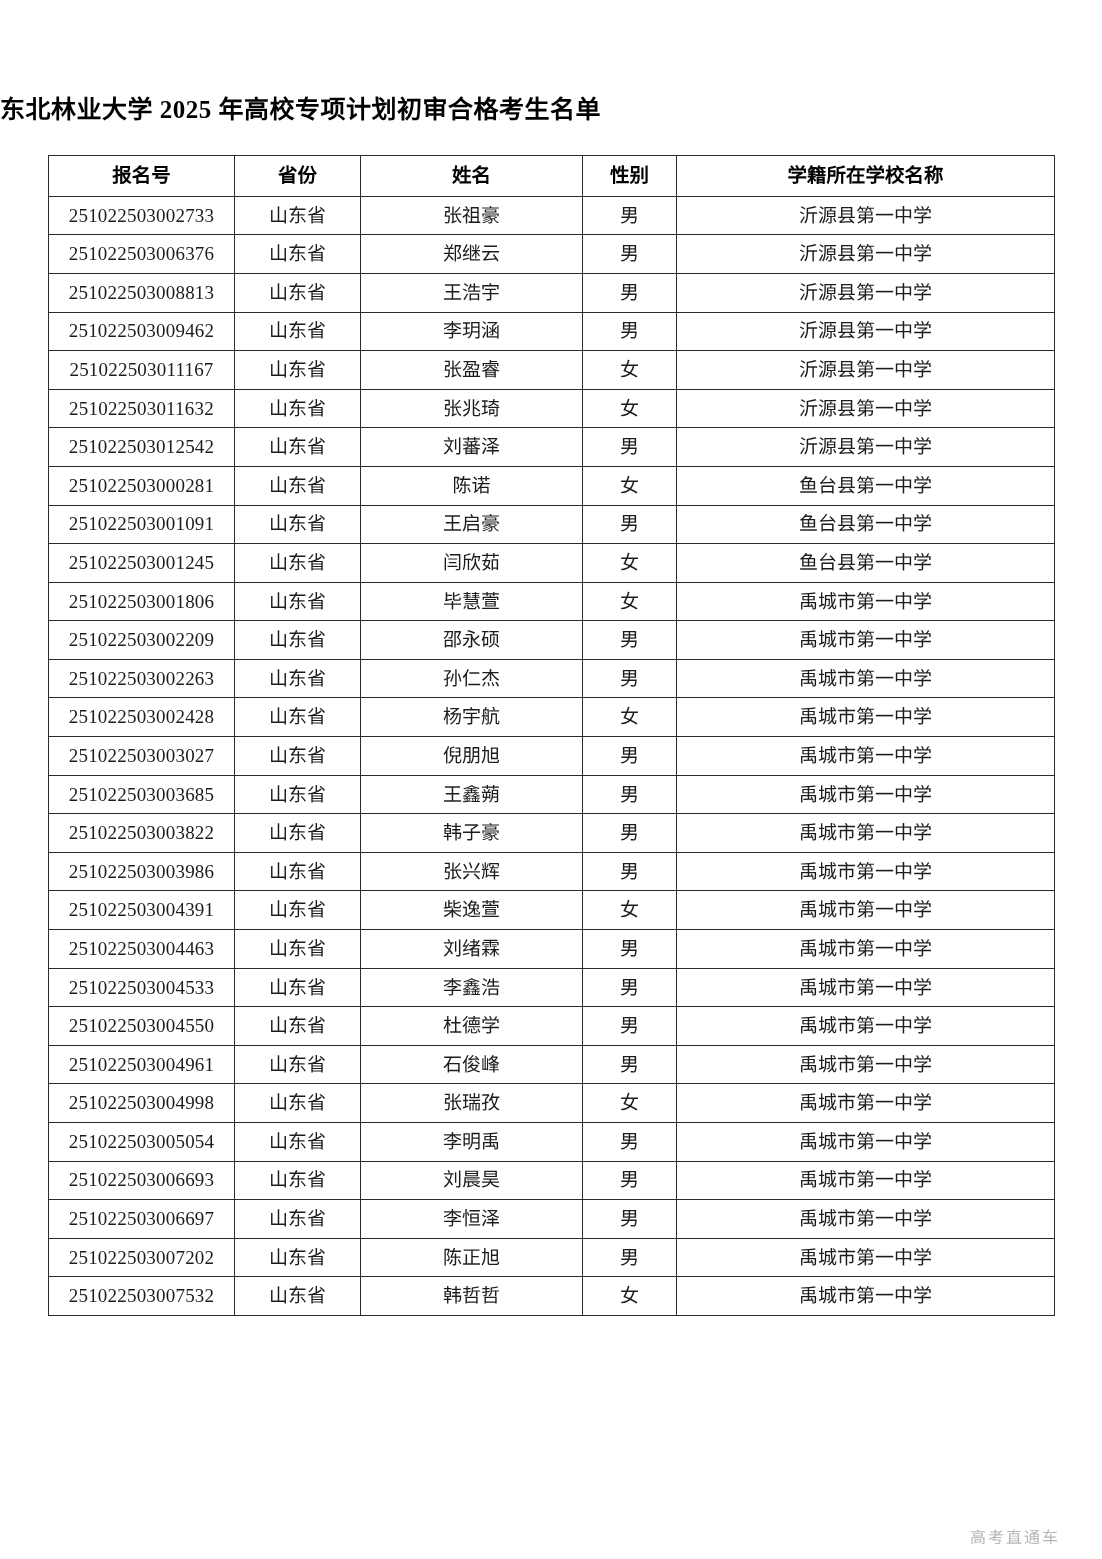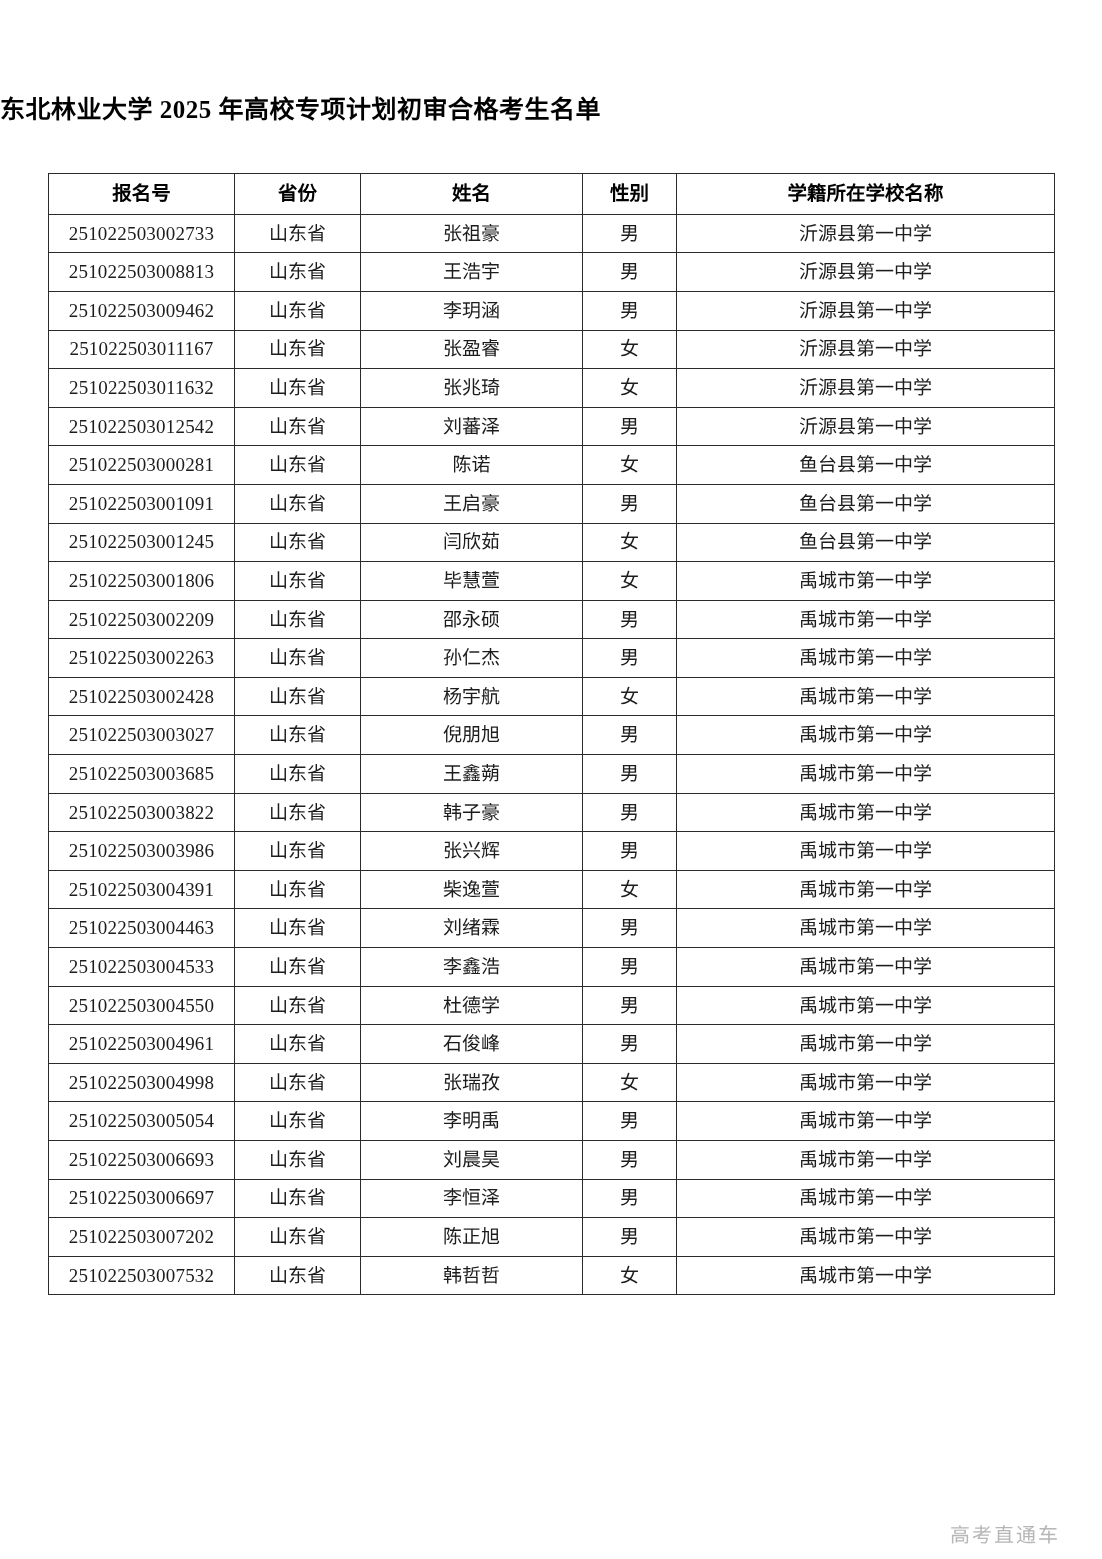--- a/index.html
+++ b/index.html
@@ -28,21 +28,21 @@
     font-size: 25px;
     font-weight: bold;
     letter-spacing: 0.5px;
     padding-top: 78px;
     padding-bottom: 0;
     line-height: 1.2;
     color: #000000;
   }
 
   .table-wrap {
-    margin: 48px auto 0 auto;
+    margin: 30px auto 0 auto;
     width: 1006px;
   }
 
   table.roster {
     border-collapse: collapse;
     width: 100%;
     table-layout: fixed;
     background: #ffffff;
   }
 
@@ -77,21 +77,21 @@
   td.reg {
     font-family: "Liberation Serif", "DejaVu Serif", serif;
     letter-spacing: 0.2px;
     font-size: 18.5px;
   }
 
   .watermark {
     position: absolute;
     right: 42px;
     bottom: 28px;
-    font-size: 20px;
+    font-size: 16px;
     color: #b6b6b6;
     letter-spacing: 2px;
     font-family: Liberation Sans, sans-serif;
     user-select: none;
     margin-top: 24px;
   }
 </style>
 </head>
 <body>
 
@@ -119,20 +119,27 @@
       </thead>
       <tbody id="roster-body">
           <tr>
             <td class="reg">251022503002733</td>
             <td>山东省</td>
             <td>张祖豪</td>
             <td>男</td>
             <td>沂源县第一中学</td>
           </tr>
           <tr>
+            <td class="reg">251022503006376</td>
+            <td>山东省</td>
+            <td>郑继云</td>
+            <td>男</td>
+            <td>沂源县第一中学</td>
+          </tr>
+          <tr>
             <td class="reg">251022503008813</td>
             <td>山东省</td>
             <td>王浩宇</td>
             <td>男</td>
             <td>沂源县第一中学</td>
           </tr>
           <tr>
             <td class="reg">251022503009462</td>
             <td>山东省</td>
             <td>李玥涵</td>

